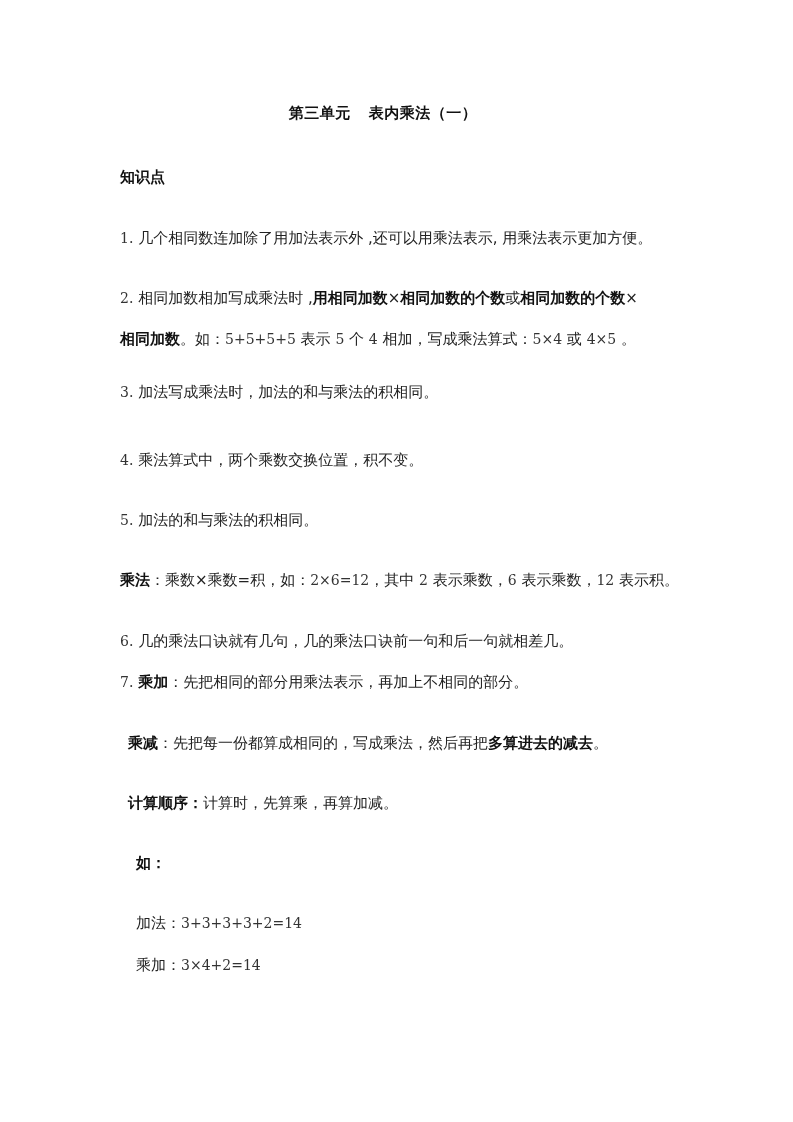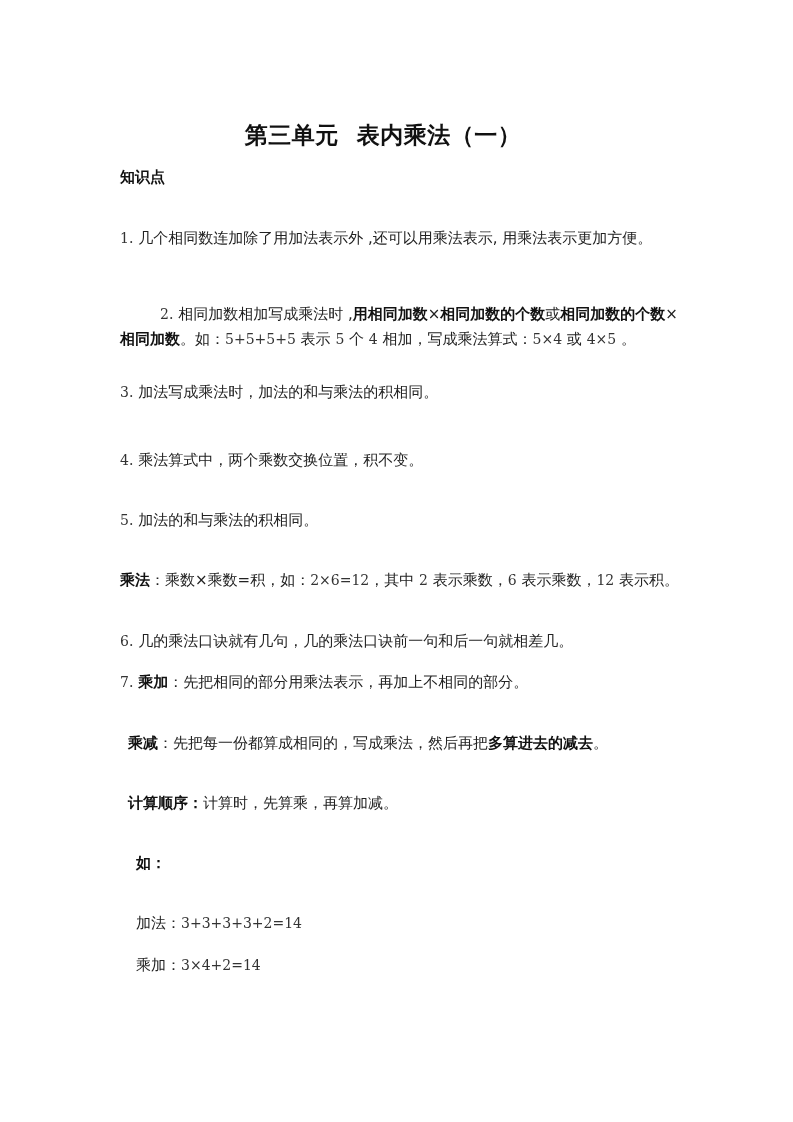--- a/index.html
+++ b/index.html
@@ -29,25 +29,24 @@
       font-size: 15px;
       line-height: 20px;
       color: #222222;
     }
     .title {
       position: absolute;
       left: 0;
       width: 766px;
       top: 104px;
       text-align: center;
-      font-size: 23px;
+      font-size: 15px;
       font-weight: bold;
       color: #111111;
       letter-spacing: 0.5px;
-      margin-top: 16px;
     }
     .title .gap { display: inline-block; width: 18px; }
     .heading {
       font-weight: bold;
       color: #111111;
     }
     .b { font-weight: bold; color: #111111; }
     .u { text-underline-offset: 3px; text-decoration-thickness: 1.5px; }
     .num { font-family: "DejaVu Serif", serif; font-size: 14px; color: #333333; }
   </style>
@@ -60,21 +59,21 @@
     <span>第三单元</span><span class="gap"></span><span>表内乘法（一）</span>
   </div>
 
   <div class="line heading" style="left:120px; top:167px; font-size:15px;">知识点</div>
 
   <div class="line" style="left:120px; top:228px;">
     <span class="num">1.</span>
     <span>几个相同数连加除了用加法表示外 ,还可以用乘法表示, 用乘法表示更加方便。</span>
   </div>
 
-  <div class="line" style="left:120px; top:304px;margin-left:40px;">
+  <div class="line" style="left:120px; top:288px;">
     <span class="num">2.</span>
     <span>相同加数相加写成乘法时 ,</span><span class="b">用相同加数</span><span>×</span><span class="b">相同加数的个数</span><span>或</span><span class="b">相同加数的个数</span><span>×</span>
   </div>
 
   <div class="line" style="left:120px; top:329px;">
     <span class="b">相同加数</span><span>。如：</span><span class="num">5+5+5+5</span><span> 表示 </span><span class="num">5</span><span> 个 </span><span class="num">4</span><span> 相加，写成乘法算式：</span><span class="num">5×4</span><span> 或 </span><span class="num">4×5</span><span> 。</span>
   </div>
 
   <div class="line" style="left:120px; top:382px;">
     <span class="num">3.</span>

